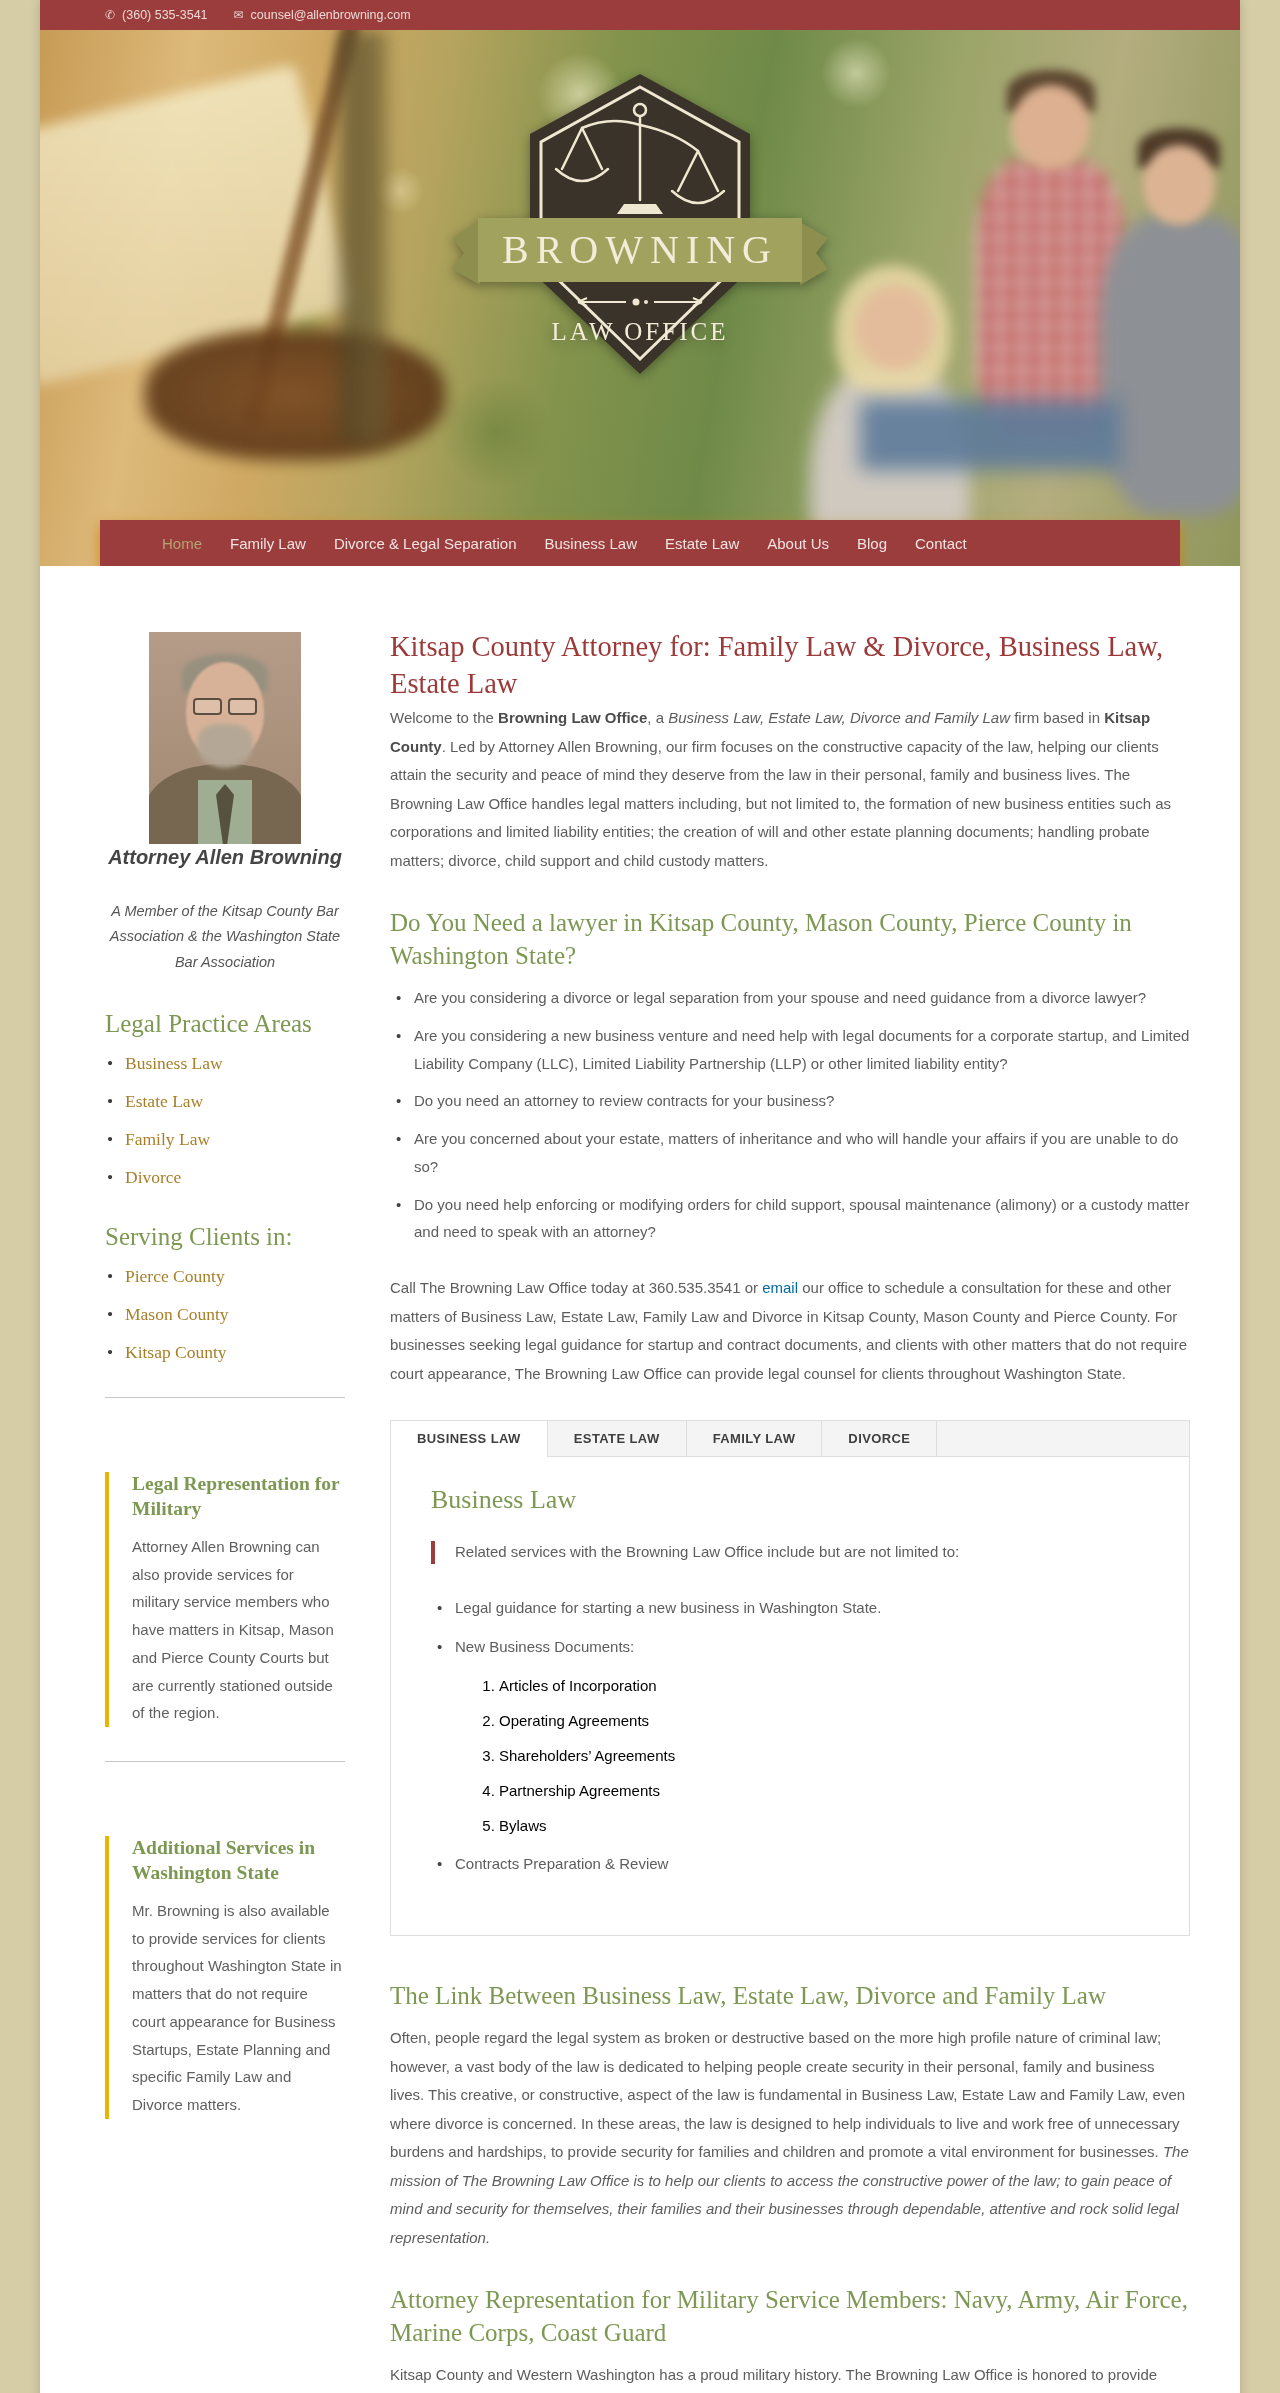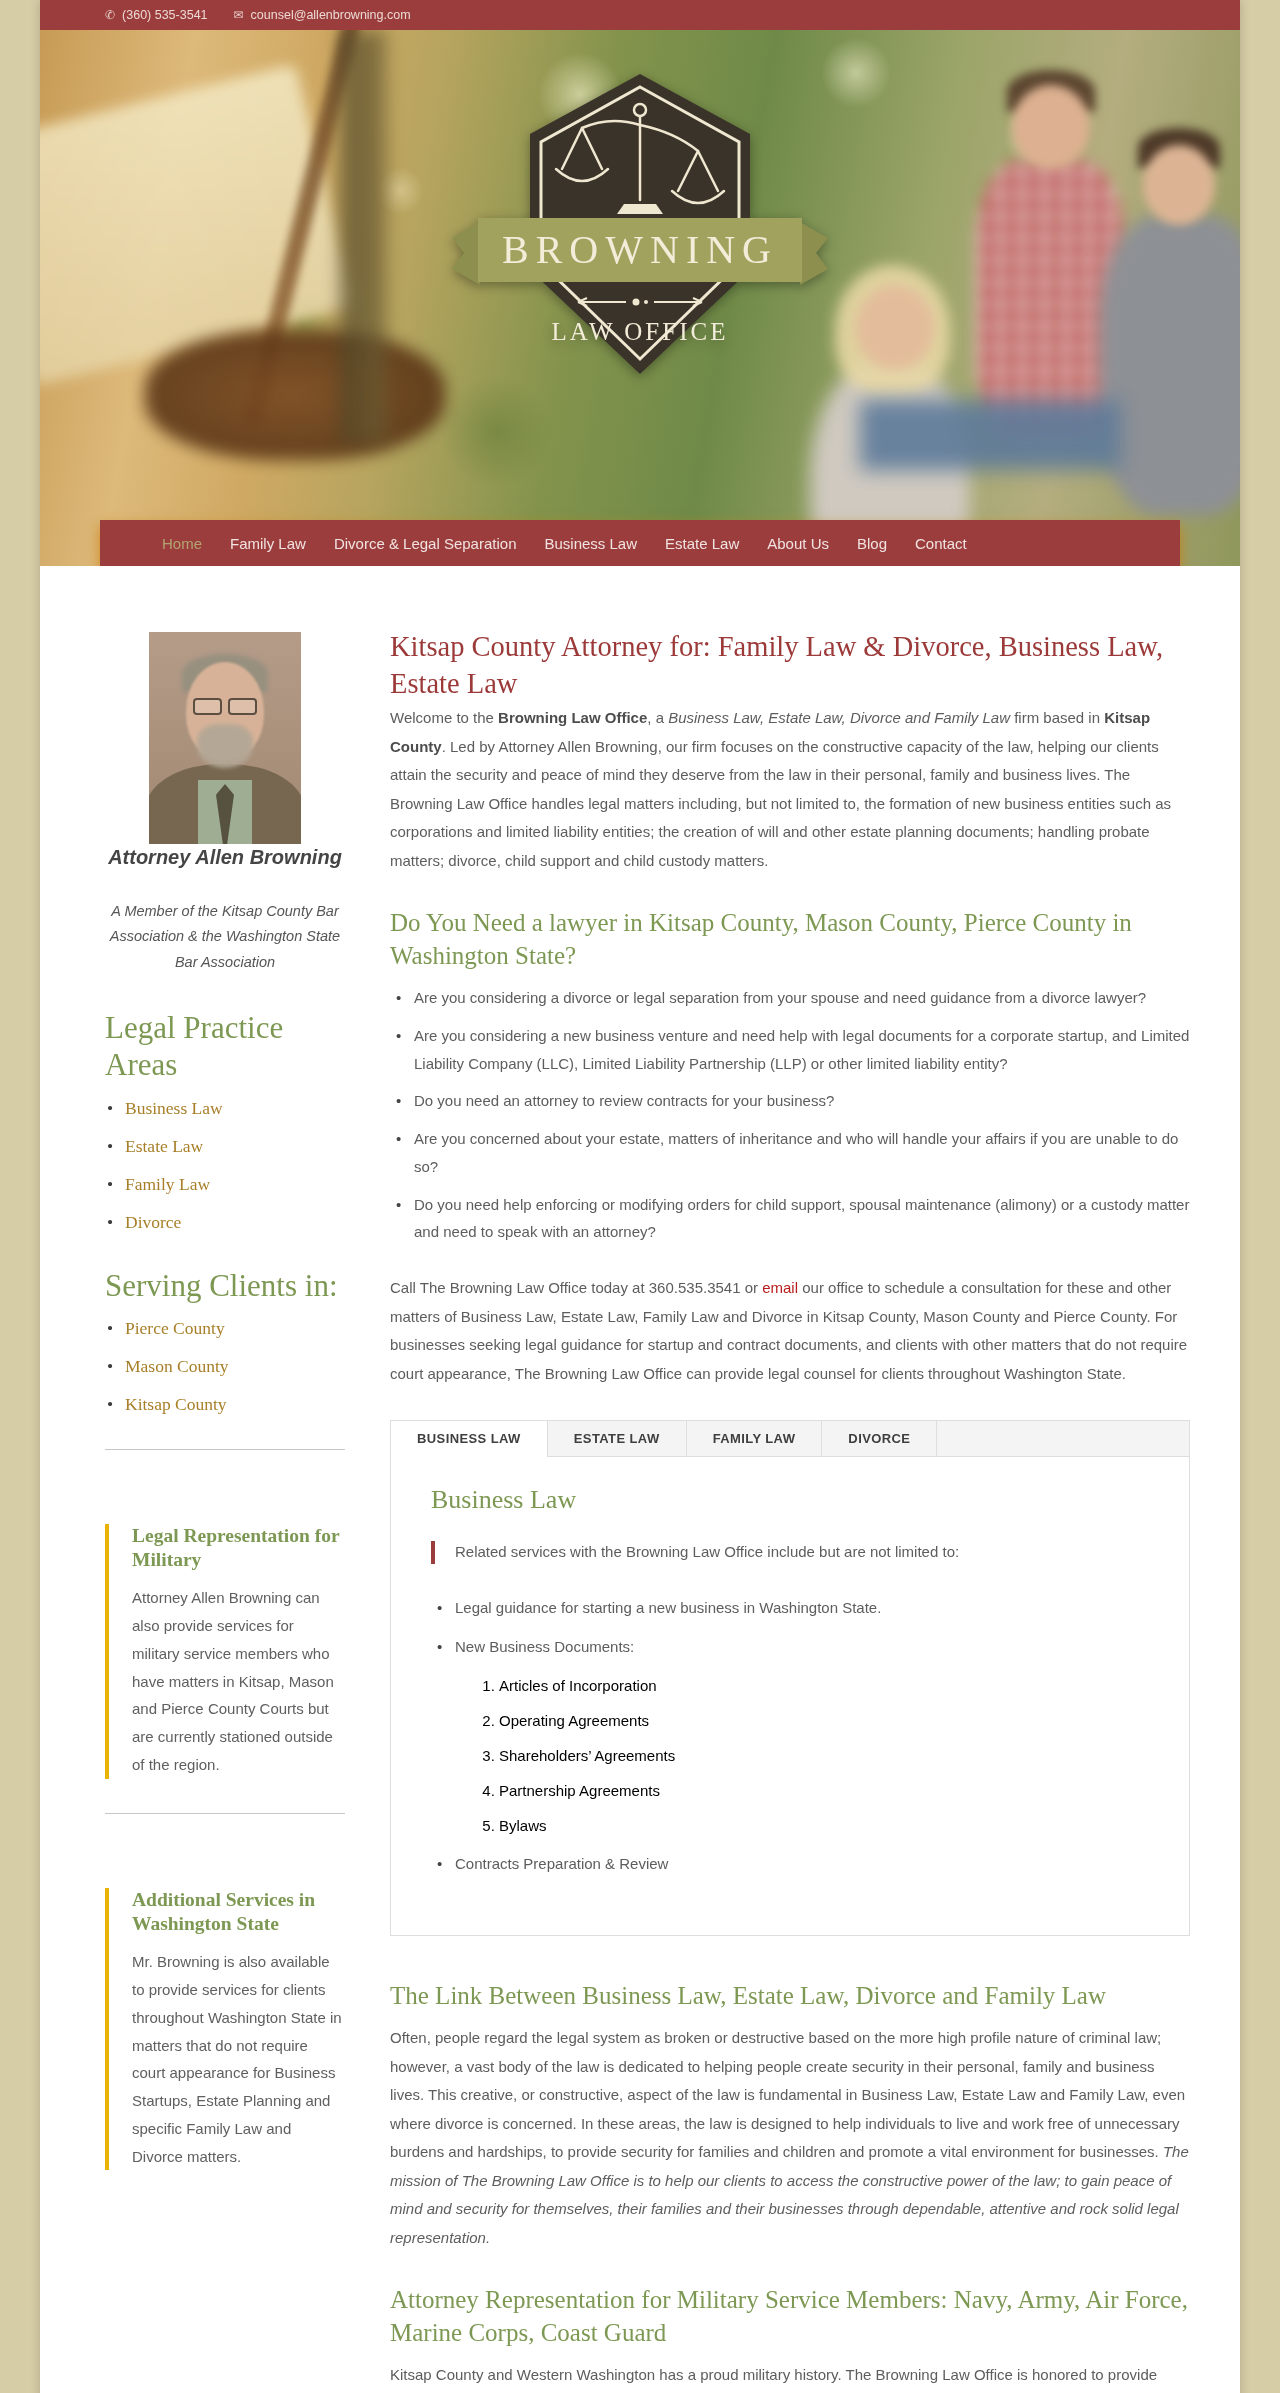--- a/index.html
+++ b/index.html
@@ -62,38 +62,38 @@
   .p-beard { position:absolute; left:50%; top:92px; transform:translateX(-50%); width:56px; height:44px; background:#b3a795; border-radius:40% 40% 52% 52%; filter:blur(2px); opacity:.92; }
   .p-glasses { position:absolute; left:50%; top:66px; transform:translateX(-50%); width:64px; height:17px; display:flex; gap:6px; }
   .p-lens { flex:1; border:2px solid #5c4f42; border-radius:4px; background:rgba(255,255,255,.18); }
   .p-jacket { position:absolute; bottom:-12px; left:50%; transform:translateX(-50%); width:158px; height:92px; background:#776750; border-radius:48% 48% 0 0; }
   .p-shirt { position:absolute; bottom:0; left:50%; transform:translateX(-50%); width:54px; height:64px; background:#9fae93; }
   .p-tie { position:absolute; bottom:0; left:50%; transform:translateX(-50%); width:18px; height:60px; background:#56523f; clip-path:polygon(50% 0,100% 18%,62% 100%,38% 100%,0 18%); }
 
   .photo-caption { text-align:center; font-weight:bold; font-style:italic; font-size:20px; color:#454545; margin-top:2px; }
   .membership { text-align:center; font-style:italic; font-size:14.5px; color:#565656; line-height:1.75; margin-top:30px; }
 
-  .side-h { font-family:"Liberation Serif", serif; color:#7d9853; font-size:31px; font-weight:normal; line-height:1.2; margin-top:34px; margin-bottom:14px; }
+  .side-h { font-family:"Liberation Serif", serif; color:#7d9853; font-size:25px; font-weight:normal; line-height:1.2; margin-top:34px; margin-bottom:14px; }
   .side-list { list-style:none; }
   .side-list li { position:relative; padding-left:20px; margin-bottom:17px; font-family:"Liberation Serif", serif; font-size:17.5px; }
   .side-list li::before { content:"\2022"; position:absolute; left:2px; top:0; color:#3d3d3d; }
   .side-list a { color:#a87f28; text-decoration:none; cursor:pointer; }
 
   .side-divider { border:none; border-top:1px solid #c6c6c6; margin:34px 0 0; }
   .side-box { border-left:4px solid #eab308; padding-left:23px; margin-top:74px; }
   .side-box .bh { font-family:"Liberation Serif", serif; color:#7d9853; font-size:19.5px; font-weight:bold; line-height:1.25; margin-bottom:12px; }
   .side-box .bt { font-size:15px; color:#5f5f5f; line-height:1.85; }
 
   
   .h1 { font-family:"Liberation Serif", serif; color:#9c3a3a; font-size:28.5px; font-weight:normal; line-height:1.3; }
   .h2 { font-family:"Liberation Serif", serif; color:#7d9853; font-size:25px; font-weight:normal; line-height:1.3; margin-top:32px; margin-bottom:12px; }
   .para { font-size:15px; color:#5d5d5d; line-height:1.9; margin-top:2px; }
   .seg-bold { font-weight:bold; color:#4d4d4d; }
   .seg-italic { font-style:italic; }
-  .inline-link { color:#b91c1c; text-decoration:none; cursor:pointer; }
+  .inline-link { color:#0369a1; text-decoration:none; cursor:pointer; }
 
   .checklist { list-style:none; margin-top:10px; }
   .checklist li { position:relative; padding-left:24px; margin-bottom:10px; font-size:15px; color:#5d5d5d; line-height:1.85; }
   .checklist li::before { content:"\2022"; position:absolute; left:6px; color:#444; }
 
   
   .tabs-block { margin-top:32px; }
   .tabs-row { display:flex; background:#f4f4f4; border:1px solid #dedede; border-bottom:none; }
   .tab { font-size:13px; font-weight:bold; letter-spacing:.4px; color:#3f3f3f; padding:10px 26px; background:#f4f4f4; border-right:1px solid #dedede; cursor:pointer; position:relative; }
   .tab.is-active { background:#fff; }

